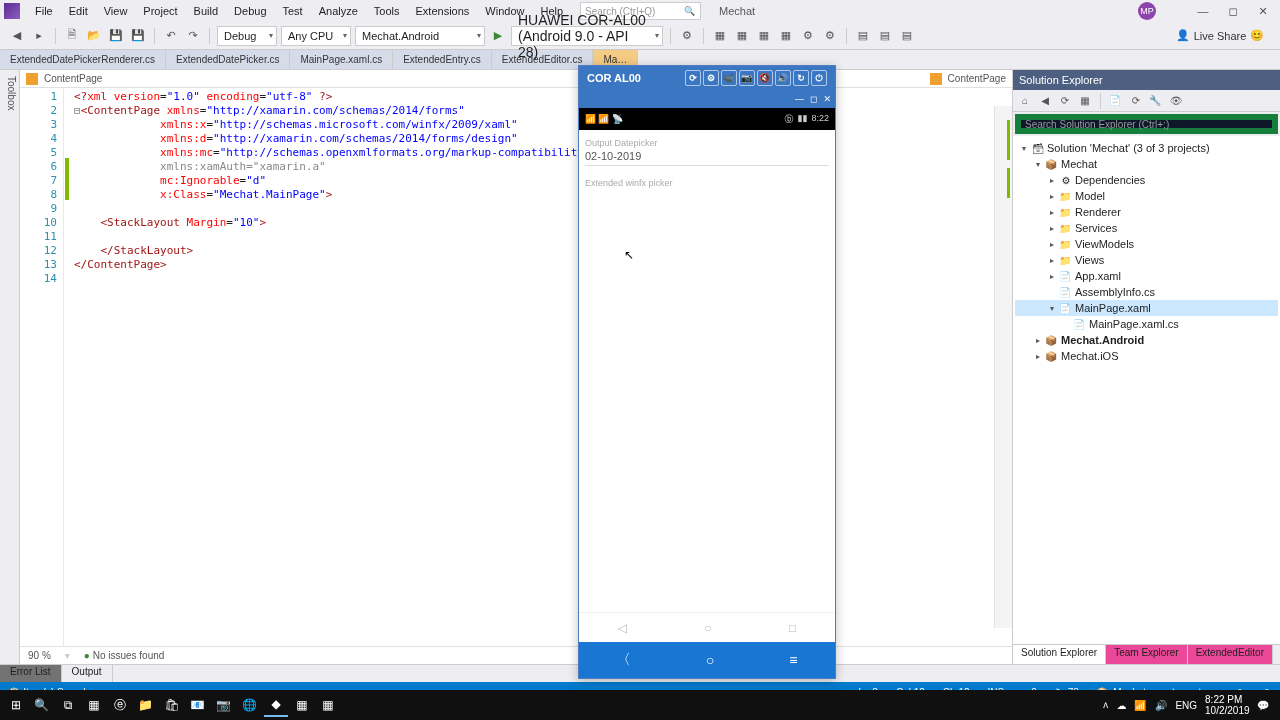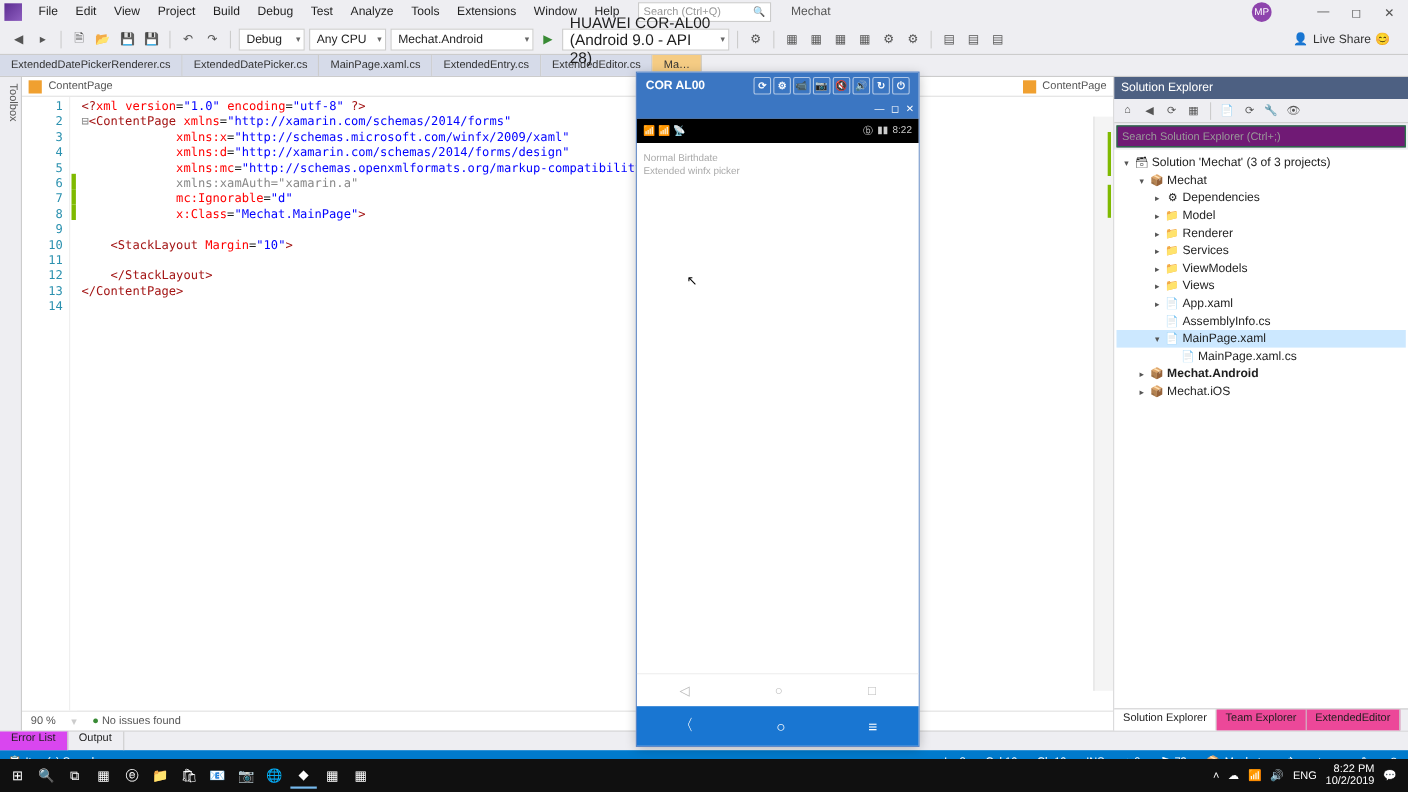--- a/index.html
+++ b/index.html
@@ -69,39 +69,39 @@
 .emu-nav { height: 30px; background: #fff; display: flex; justify-content: space-around; align-items: center; color: #bbb; font-size: 12px; border-top: 1px solid #eee; }
 .emu-actionbar { height: 36px; background: #1976d2; display: flex; justify-content: space-around; align-items: center; color: #fff; }
 .emu-ab-btn { font-size: 14px; }
 .cursor-overlay { position: absolute; left: 624px; top: 248px; font-size: 12px; color: #000; z-index: 60; }
 
 
 .solution { width: 268px; background: #eeeef2; border-left: 1px solid #ccc; display: flex; flex-direction: column; }
 .sol-title { height: 20px; background: #4d6082; color: #fff; font-size: 11px; display: flex; align-items: center; padding: 0 6px; }
 .sol-toolbar { height: 22px; background: #eeeef2; border-bottom: 1px solid #ccc; display: flex; align-items: center; gap: 4px; padding: 0 4px; }
 .sol-tb-btn { width: 16px; height: 16px; font-size: 10px; color: #555; display: flex; align-items: center; justify-content: center; }
-.sol-search { height: 20px; border: 1px solid #15803d; background: #701a75; margin: 2px; padding: 0 4px; font-size: 10px; color: #999; display: flex; align-items: center; }
+.sol-search { height: 20px; border: 6px solid #15803d; background: #0f172a; margin: 2px; padding: 0 4px; font-size: 10px; color: #999; display: flex; align-items: center; }
 .sol-tree { flex: 1; background: #fff; padding: 4px 2px; font-size: 11px; overflow: auto; }
 .tree-item { display: flex; align-items: center; height: 16px; padding-left: 4px; gap: 2px; }
 .tree-toggle { width: 10px; font-size: 8px; color: #555; text-align: center; }
 .tree-icon { width: 14px; font-size: 10px; text-align: center; }
 .tree-label { }
 .tree-label.bold { font-weight: 600; }
 .tree-item.selected { background: #cce8ff; }
 .indent-1 { padding-left: 18px; }
 .indent-2 { padding-left: 32px; }
 .indent-3 { padding-left: 46px; }
 .sol-tabs { height: 20px; display: flex; background: #eeeef2; border-top: 1px solid #ccc; }
 .sol-tab { padding: 2px 8px; font-size: 10px; border-right: 1px solid #ccc; background: #ec4899; }
 .sol-tab.active { background: #fff; }
 
 
 .out-tabs { height: 18px; background: #eeeef2; display: flex; border-top: 1px solid #ccc; }
 .out-tab { padding: 1px 10px; font-size: 10px; border-right: 1px solid #ccc; }
-.out-tab.active { background: #d946ef; }
+.out-tab.active { background: #737373; }
 
 
 .status-bar { height: 20px; background: #007acc; color: #fff; display: flex; align-items: center; padding: 0 8px; font-size: 10px; gap: 18px; }
 .status-bar .spacer { flex: 1; }
 .status-seg { display: flex; align-items: center; gap: 4px; }
 
 
 .taskbar { height: 30px; background: #101010; display: flex; align-items: center; padding: 0 4px; gap: 2px; position: fixed; bottom: 0; left: 0; right: 0; }
 .tb-app { width: 24px; height: 24px; display: flex; align-items: center; justify-content: center; color: #fff; font-size: 12px; }
 .tb-app.win { color: #fff; }
@@ -375,21 +375,22 @@
   </div>
   <div class="emu-statusbar">
     <span>📶 📶 📡</span>
     <div class="right">
       <span>ⓑ</span>
       <span>▮▮</span>
       <span>8:22</span>
     </div>
   </div>
   <div class="emu-content">
-    <div class="emu-label">Normal Birthdate</div>
+    <div class="emu-label">Output Datepicker</div>
+    <div class="emu-val">02-10-2019</div>
     <div class="emu-label">Extended winfx picker</div>
   </div>
   <div class="emu-nav">
     <span>◁</span>
     <span>○</span>
     <span>□</span>
   </div>
   <div class="emu-actionbar">
     <span class="emu-ab-btn">〈</span>
     <span class="emu-ab-btn">○</span>
@@ -411,19 +412,19 @@
   <div class="tb-app">🌐</div>
   <div class="tb-app" style="border-bottom:2px solid #76b9ed">◆</div>
   <div class="tb-app">▦</div>
   <div class="tb-app">▦</div>
   <div class="systray">
     <span>˄</span>
     <span>☁</span>
     <span>📶</span>
     <span>🔊</span>
     <span>ENG</span>
-    <div style="text-align:right;line-height:11px">
+    <div style="text-align:left;line-height:11px">
       <div>8:22 PM</div>
       <div>10/2/2019</div>
     </div>
     <span>💬</span>
   </div>
 </div>
 
 </body></html>

